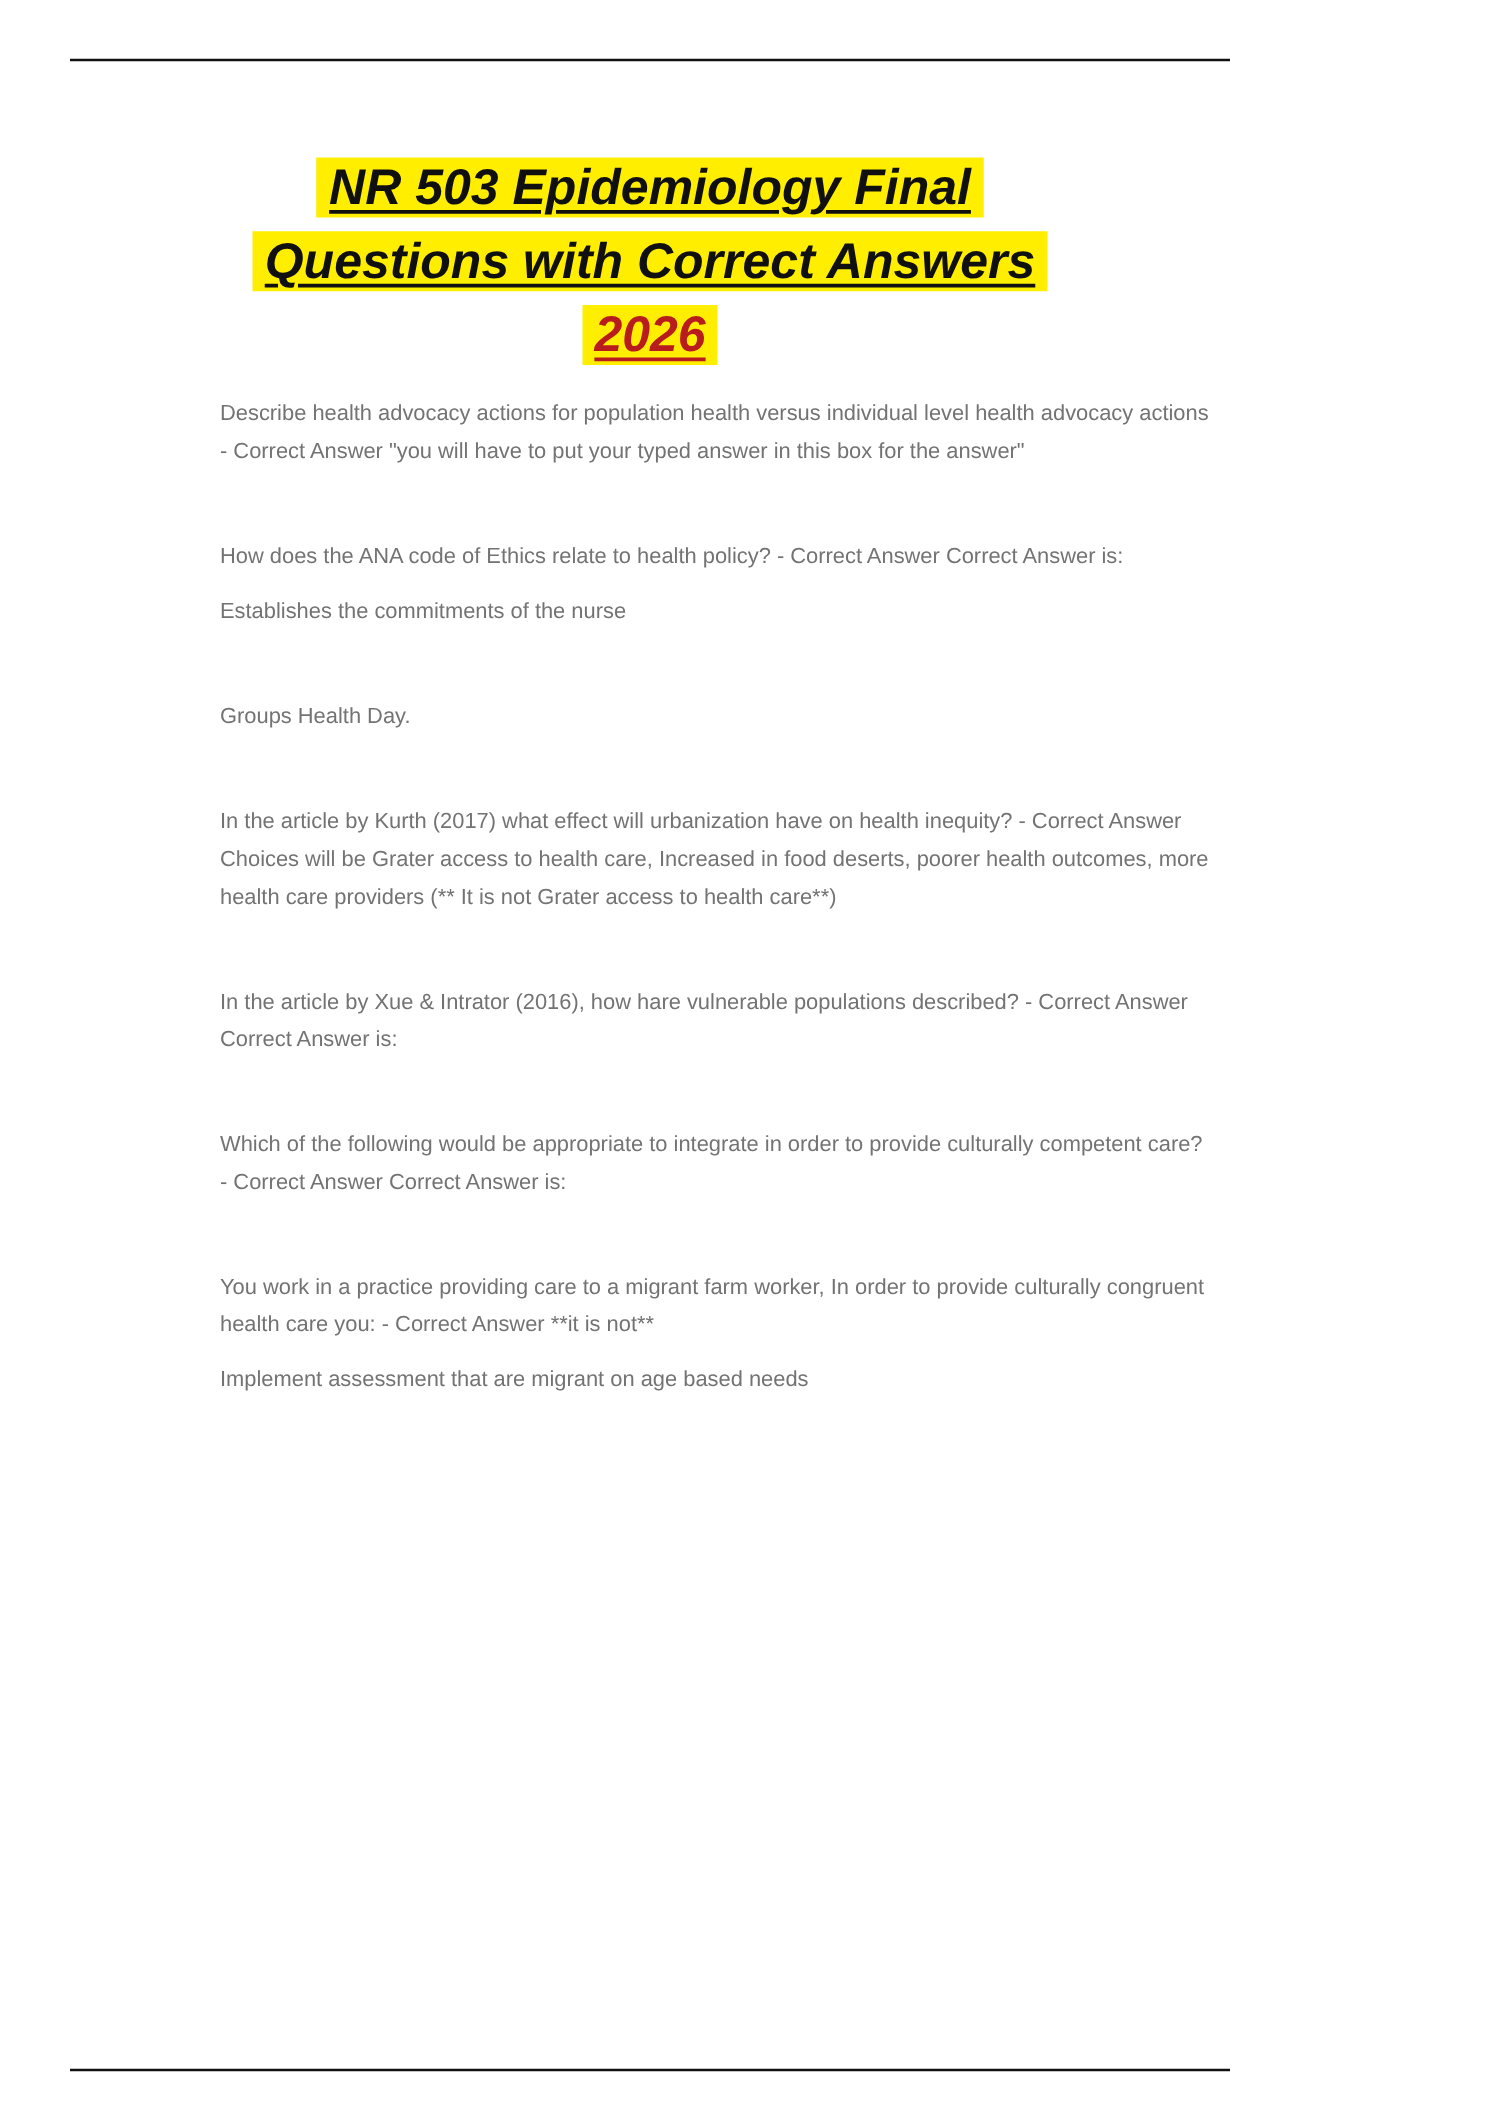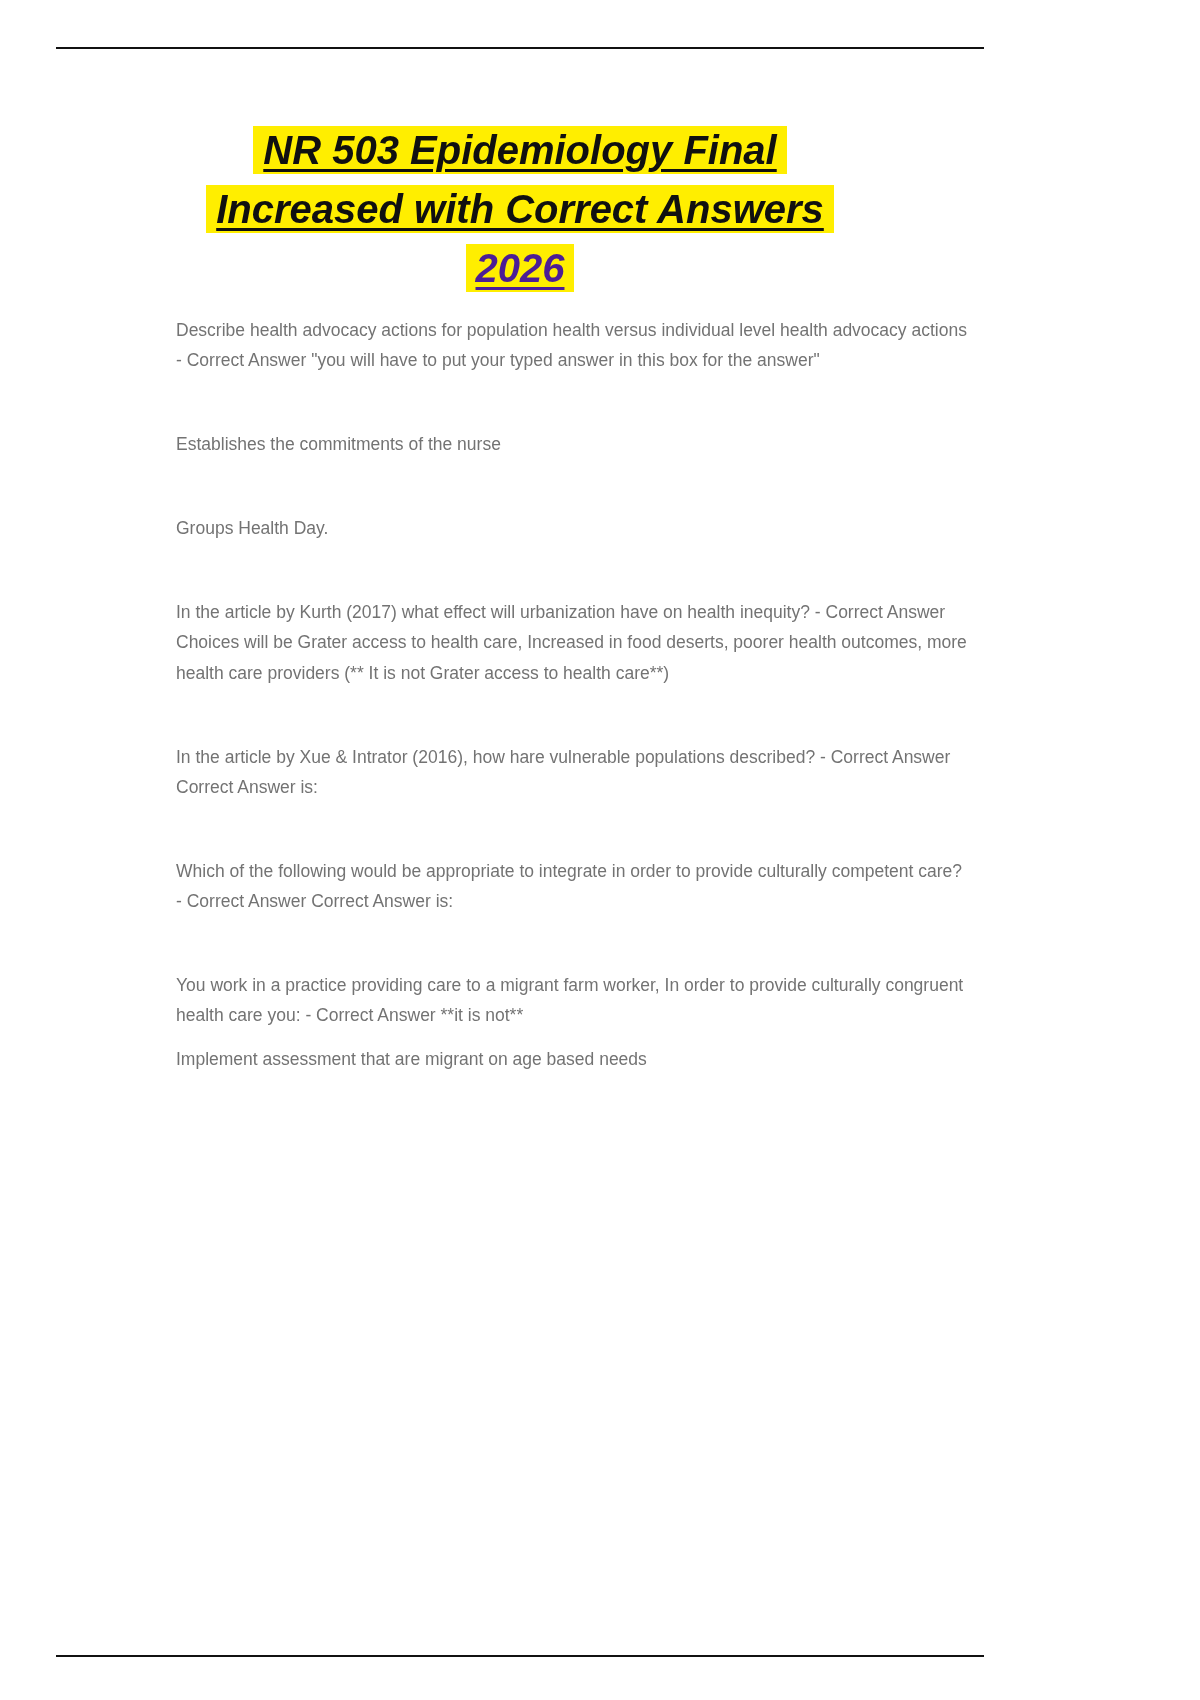--- a/index.html
+++ b/index.html
@@ -60,33 +60,34 @@
 
 <div class="page">
 
   <div class="rule top"></div>
 
   <header class="title-wrap">
     <div class="title-line-row">
       <span class="title-line" style="background: rgb(255, 238, 0); color: rgb(16, 16, 16);">NR 503 Epidemiology Final</span>
     </div>
     <div class="title-line-row">
-      <span class="title-line" style="background: rgb(255, 238, 0); color: rgb(16, 16, 16);">Increased with Correct Answers</span>
+      <span class="title-line" style="background: rgb(255, 238, 0); color: rgb(16, 16, 16);">Questions with Correct Answers</span>
     </div>
     <div class="title-line-row">
-      <span class="title-line" style="background: rgb(255, 238, 0); color: #4c1d95;">2026</span>
+      <span class="title-line" style="background: rgb(255, 238, 0); color: #b91c1c;">2026</span>
     </div>
   </header>
 
   <main class="content">
 
   <section class="qa-block">
         <p class="qa-p">Describe health advocacy actions for population health versus individual level health advocacy actions - Correct Answer "you will have to put your typed answer in this box for the answer"</p>
       </section>
       <section class="qa-block">
+        <p class="qa-p">How does the ANA code of Ethics relate to health policy? - Correct Answer Correct Answer is:</p>
         <p class="qa-p">Establishes the commitments of the nurse</p>
       </section>
       <section class="qa-block">
         <p class="qa-p">Groups Health Day.</p>
       </section>
       <section class="qa-block">
         <p class="qa-p">In the article by Kurth (2017) what effect will urbanization have on health inequity? - Correct Answer Choices will be Grater access to health care, Increased in food deserts, poorer health outcomes, more health care providers (** It is not Grater access to health care**)</p>
       </section>
       <section class="qa-block">
         <p class="qa-p">In the article by Xue &amp; Intrator (2016), how hare vulnerable populations described? - Correct Answer Correct Answer is:</p>

